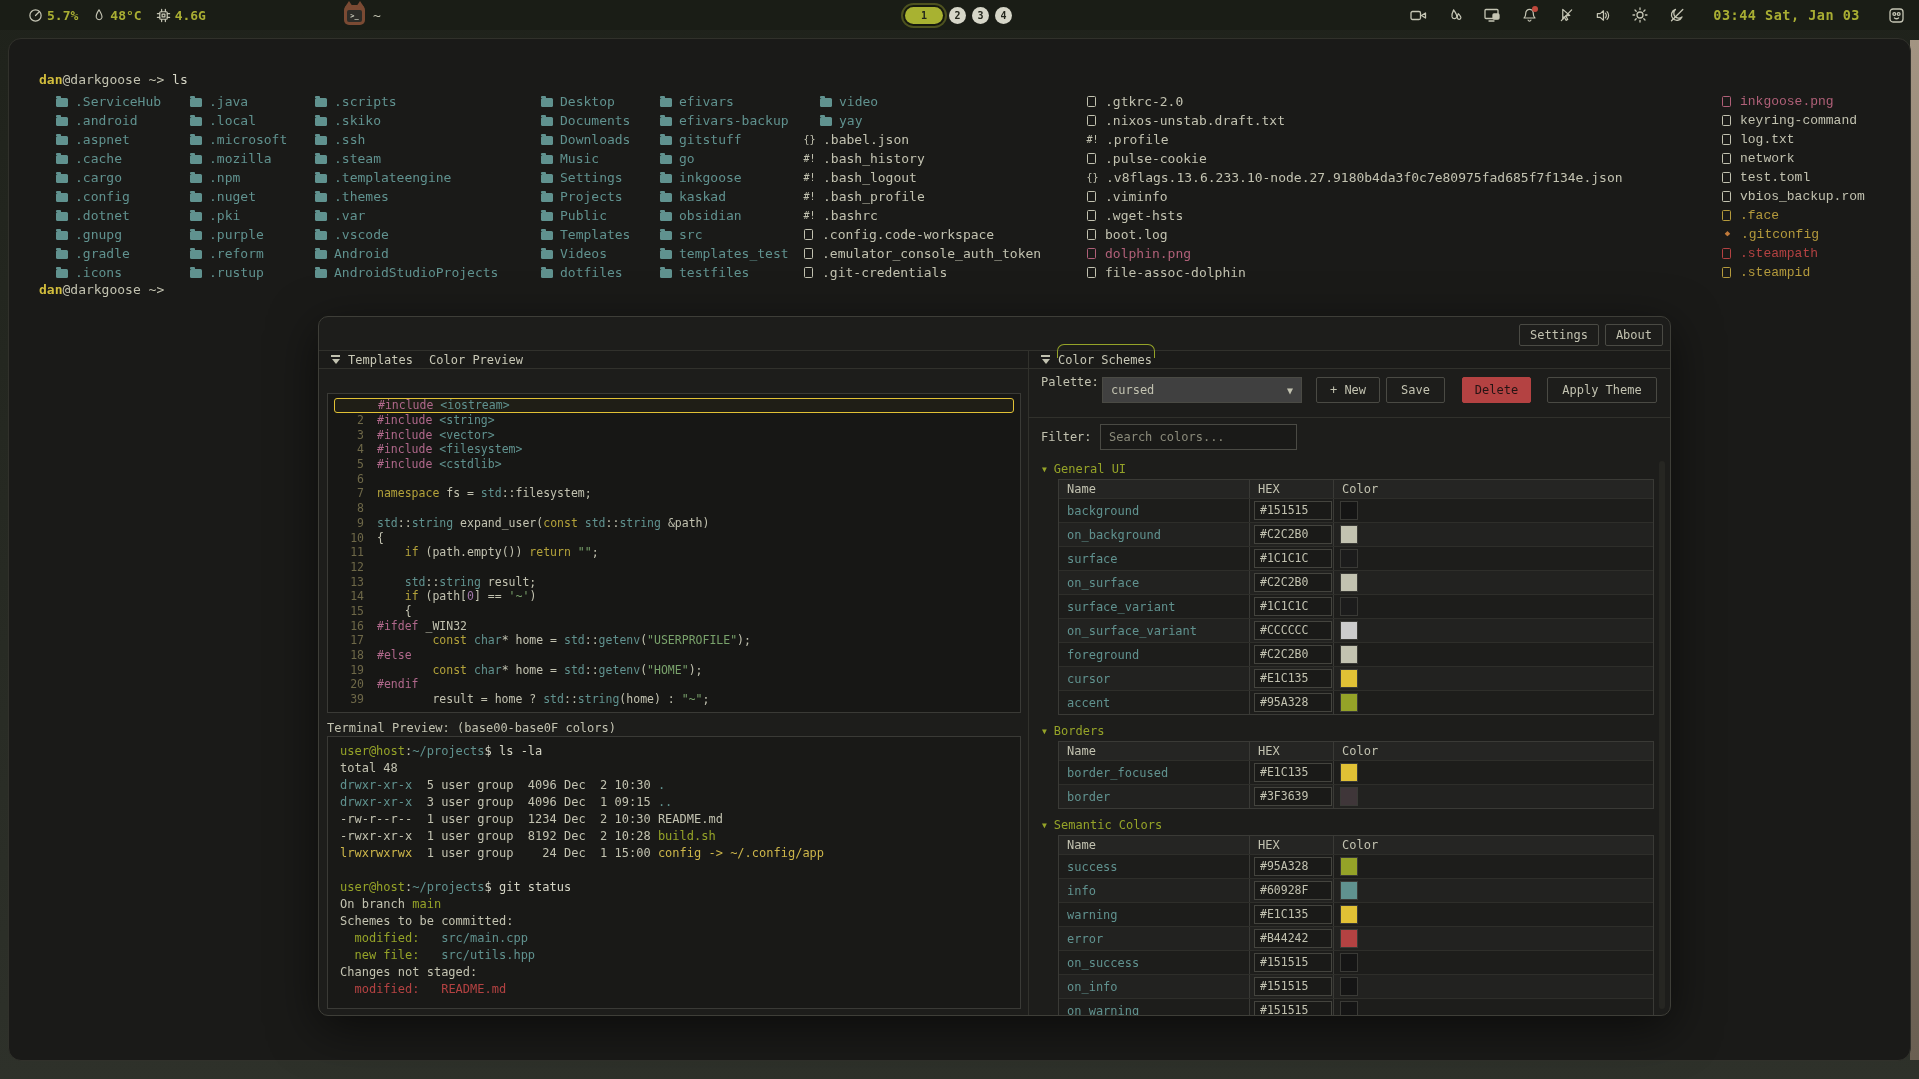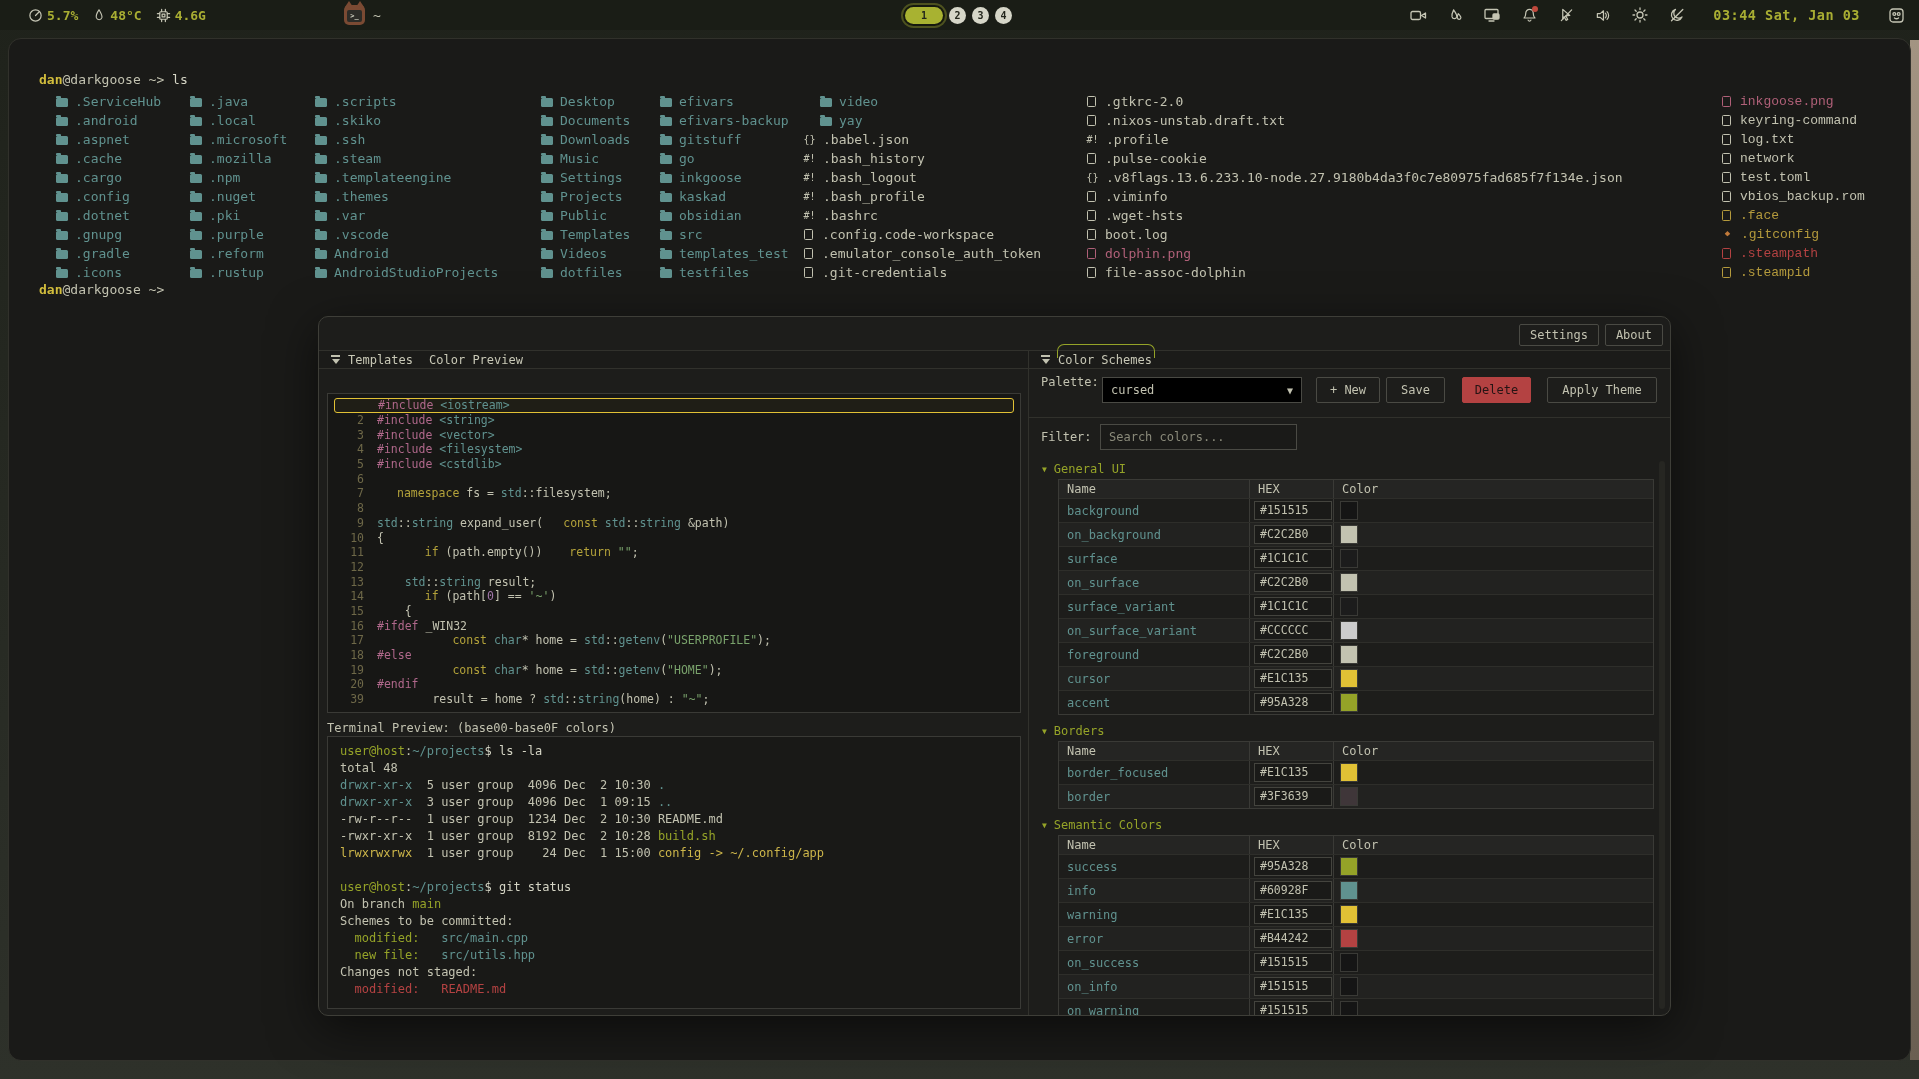--- a/index.html
+++ b/index.html
@@ -71,32 +71,32 @@
   .left-pane { position:absolute; left:0; top:52px; width:709px; height:648px; }
   .pane-label { position:absolute; left:8px; font-size:12px; color:#c2c2b0; }
   #editor-label { top:23px; } #terminal-label { top:352px; }
   .editor { position:absolute; left:8px; top:24px; width:694px; height:320px;
             background:#171715; border:1px solid #3a3a36; padding:4px 6px; overflow:hidden; }
   .cl { height:14.7px; display:flex; font-size:11.5px; white-space:pre; align-items:center; }
   .lnum { width:30px; text-align:right; margin-right:13px; color:#6e6848; flex:0 0 auto; }
   .ctext { white-space:pre; color:#c2c2b0; }
   .cl.cur { border:1px solid #E1C135; border-radius:3px; background:rgba(225,193,53,.04); }
   .cl.cur .lnum { visibility:hidden; }
-  .tk-d { color:#c2c2b0; } .tk-k { color:#b3a23a;margin-left:20px; } .tk-p { color:#b0688b; }
+  .tk-d { color:#c2c2b0; } .tk-k { color:#b3a23a; } .tk-p { color:#b0688b; }
   .tk-t { color:#60928F; } .tk-s { color:#79a26b; } .tk-n { color:#a177a8; }
   .termprev { position:absolute; left:8px; top:367px; width:694px; height:273px;
             background:#191917; border:1px solid #3a3a36; padding:7px 12px; overflow:hidden; }
   .tl { height:17px; font-size:12px; white-space:pre; }
   .tk-g { color:#95A328; } .tk-y { color:#cdb64a; } .tk-r { color:#b44242; } .tk-w { color:#d6d6c6; }
 
   .right-pane { position:absolute; left:709px; top:52px; width:644px; height:648px; border-left:1px solid #31312c; }
   .palette-row { position:absolute; left:0; top:8px; width:100%; height:26px; }
   .rp-label { position:absolute; font-size:12px; color:#c2c2b0; }
   #palette-label { left:12px; top:6px; } #filter-label { left:12px; top:61px; }
-  .dropdown { position:absolute; left:73px; top:0; width:200px; height:26px; background:#000000;
+  .dropdown { position:absolute; left:73px; top:0; width:200px; height:26px; background:#404040;
             border:1px solid #4a4a44; display:flex; align-items:center; padding:0 8px; justify-content:space-between; }
   .dropdown .caret { font-size:10px; color:#c2c2b0; }
   .pbtn { position:absolute; top:0; height:26px; font-family:inherit; font-size:12px; color:#c2c2b0;
             background:transparent; border:1px solid #4a4a44; border-radius:2px; }
   #btn-new { left:287px; width:64px; } #btn-save { left:357px; width:59px; }
   #btn-delete { left:433px; width:69px; background:#b44242; color:#241414; border-color:#b44242; }
   #btn-apply { left:518px; width:110px; }
   .rp-divider { position:absolute; left:0; top:48px; width:100%; border-top:1px solid #31312c; }
   .filter-input { position:absolute; left:71px; top:55px; width:197px; height:26px; background:#1a1a18;
             border:1px solid #4a4a44; color:#c2c2b0; font-family:inherit; font-size:12px; padding:0 8px; }

